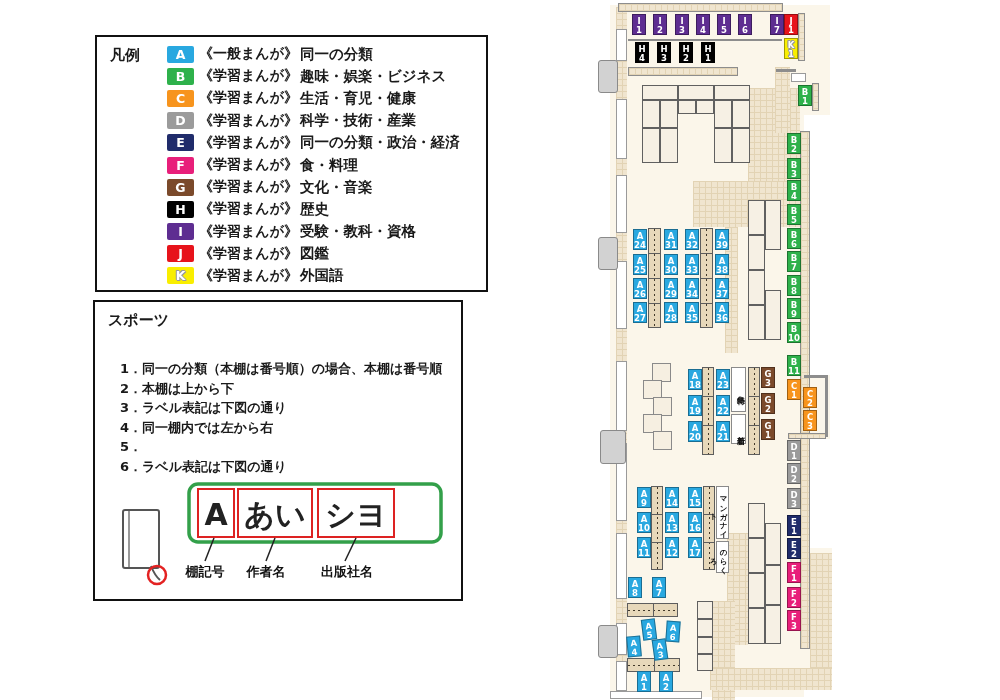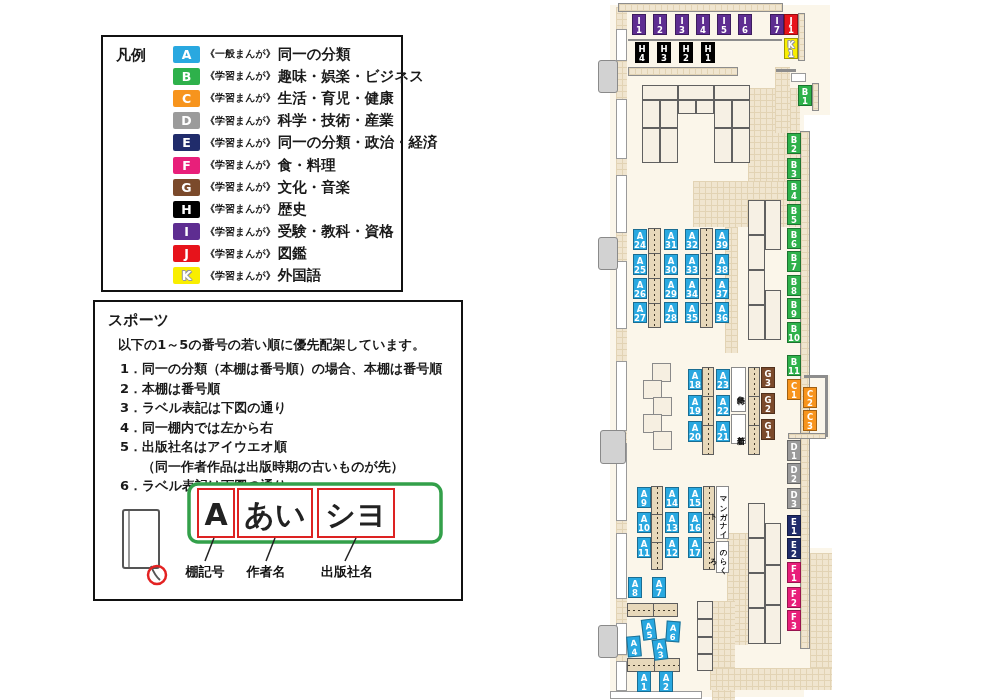--- a/index.html
+++ b/index.html
@@ -1,27 +1,27 @@
 <!DOCTYPE html>
 <html><head>
 <meta charset="utf-8">
 <style>
   html,body{margin:0;padding:0;}
   body{width:1000px;height:700px;position:relative;background:#fff;overflow:hidden;
        font-family:"DejaVu Sans","Liberation Sans",sans-serif;color:#1a1a1a;}
   .panel{position:absolute;background:#fff;border:2px solid #111;box-sizing:border-box;}
-  #legend-box{left:101px;top:35px;width:302px;height:257px;}
+  #legend-box{left:95px;top:35px;width:393px;height:257px;}
   #principles-box{left:93px;top:300px;width:370px;height:301px;}
   .panel-title{position:absolute;left:13px;top:9px;font-size:15px;font-weight:bold;}
   #legend-items{position:absolute;left:70px;top:6px;}
   .lrow{display:flex;align-items:center;height:22.2px;}
   .badge{flex:0 0 27px;width:27px;height:17px;border-radius:2px;text-align:center;color:#fff;
          font-weight:bold;font-size:12.5px;line-height:17px;margin-right:5px;}
   .bk{text-shadow:-1px 0 #9a9a9a,1px 0 #9a9a9a,0 -1px #9a9a9a,0 1px #9a9a9a,1px 1px #9a9a9a,-1px -1px #9a9a9a;}
-  .ltype{font-size:10px;font-weight:bold;white-space:nowrap;font-family:Liberation Serif, serif;}
+  .ltype{font-size:14px;font-weight:bold;white-space:nowrap;font-family:Liberation Serif, serif;}
   .lcat{font-size:14.5px;font-weight:bold;margin-left:2px;white-space:nowrap;}
   #pr-intro{position:absolute;left:23px;top:34px;font-size:13px;font-weight:bold;}
   #rules{position:absolute;left:25px;top:57px;font-size:13px;font-weight:bold;line-height:19.5px;}
   .rule{display:flex;white-space:nowrap;}
   .rnum{flex:0 0 22px;}
   .rnote{padding-left:22px;white-space:nowrap;}
   #label-svg{position:absolute;left:6px;top:178px;}
   .bigch{font-size:30px;font-weight:bold;fill:#222;text-anchor:middle;}
   .cap{font-size:13px;font-weight:bold;fill:#111;text-anchor:middle;}
   .ptr{stroke:#222;stroke-width:1.5;}
@@ -110,43 +110,40 @@
       <div class="lrow">
         <span class="badge bk" style="background: rgb(249, 238, 0);">K</span>
         <span class="ltype">《学習まんが》</span>
         <span class="lcat">外国語</span>
       </div>
     </div>
 </div>
 
 <div class="panel" id="principles-box">
   <div class="panel-title">スポーツ</div>
-  <div id="pr-intro">以下の1～5の番号の若い順に優先配架しています。</div>
   <div id="rules">
       <div class="rule">
         <span class="rnum">1．</span>
         <span>同一の分類（本棚は番号順）の場合、本棚は番号順</span>
       </div>
       <div class="rule">
         <span class="rnum">2．</span>
-        <span>本棚は番号順</span>
+        <span>本棚は上から下</span>
       </div>
       <div class="rule">
         <span class="rnum">3．</span>
         <span>ラベル表記は下図の通り</span>
       </div>
       <div class="rule">
         <span class="rnum">4．</span>
         <span>同一棚内では左から右</span>
       </div>
       <div class="rule">
         <span class="rnum">5．</span>
-        <span>出版社名はアイウエオ順</span>
-      </div>
-      <div class="rnote">（同一作者作品は出版時期の古いものが先）</div>
+      </div>
       <div class="rule">
         <span class="rnum">6．</span>
         <span>ラベル表記は下図の通り</span>
       </div>
     </div>
 
   <svg id="label-svg" width="352" height="118" viewBox="0 0 352 118">
     <g>
       <rect x="22" y="30" width="36" height="58" rx="2" fill="#fff" stroke="#555" stroke-width="2"></rect>
       <line x1="28" y1="31" x2="28" y2="87" stroke="#555" stroke-width="1.2"></line>

